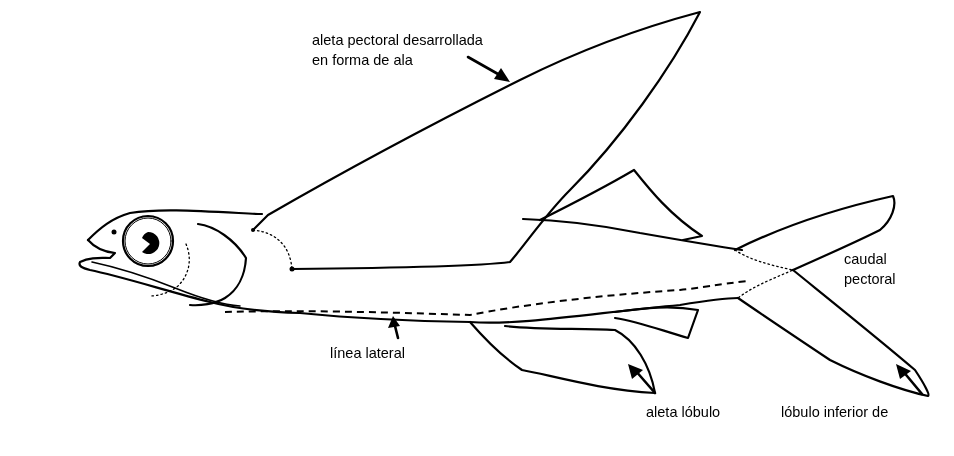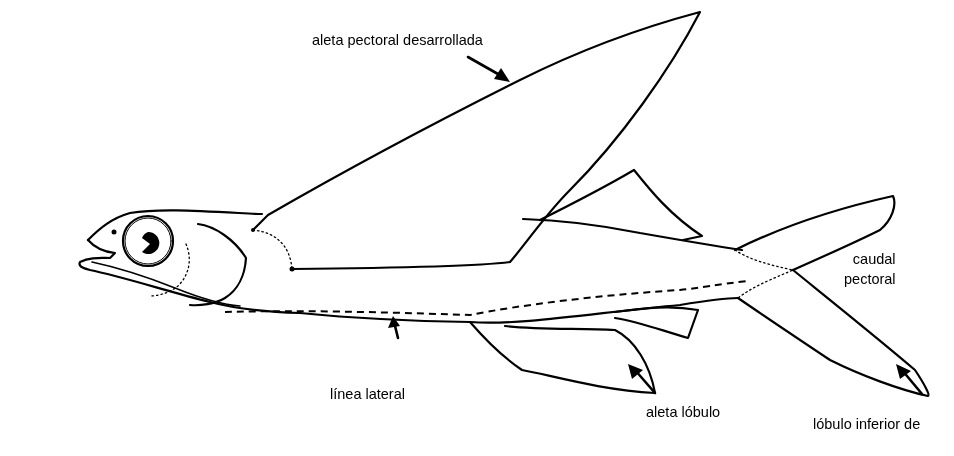--- a/index.html
+++ b/index.html
@@ -5,21 +5,20 @@
     html, body { margin: 0; padding: 0; background: #ffffff; }
     .canvas { position: relative; width: 954px; height: 456px; background: #ffffff; overflow: hidden; }
     svg.drawing { position: absolute; left: 0; top: 0; }
     .label {
       position: absolute;
       font-family: "Liberation Sans", sans-serif;
       font-size: 14.5px;
       line-height: 20px;
       color: #000000;
       white-space: nowrap;
-      text-align: right;
     }
     .outline { fill: none; stroke: #000; stroke-width: 2.2; stroke-linejoin: round; stroke-linecap: round; }
     .thin { fill: none; stroke: #000; stroke-width: 1.6; stroke-linecap: round; }
     .dotted { fill: none; stroke: #000; stroke-width: 1.3; stroke-dasharray: 1.5 3; stroke-linecap: round; }
     .dashed { fill: none; stroke: #000; stroke-width: 2; stroke-dasharray: 7 5; }
     .arrow { fill: none; stroke: #000; stroke-width: 2.6; stroke-linecap: round; }
   </style>
 </head>
 <body>
 
@@ -73,29 +72,30 @@
       <path d="M628,364 L632,379 L643,370 Z" fill="#000"></path>
     </g>
     <g>
       <path class="arrow" d="M922,394 L902,370"></path>
       <path d="M896,364 L900,379 L911,371 Z" fill="#000"></path>
     </g>
   </svg>
 
   <div class="label" style="left:312px; top:30px;">
     <div>aleta pectoral desarrollada</div>
+    <div>en forma de ala</div>
   </div>
 
 
   <div class="label" style="left:844px; top:249px;">
     <div>caudal</div>
     <div>pectoral</div>
   </div>
 
-  <div class="label" style="left:813px; top:402px;margin-top:12px;">
+  <div class="label" style="left:781px; top:402px;">
     <div>lóbulo inferior de</div>
   </div>
 
-  <div class="label" style="left:330px; top:343px;margin-top:41px;">línea lateral</div>
+  <div class="label" style="left:330px; top:343px;">línea lateral</div>
 
   <div class="label" style="left:646px; top:402px;">aleta lóbulo</div>
 
 </div>
 
 </body></html>

